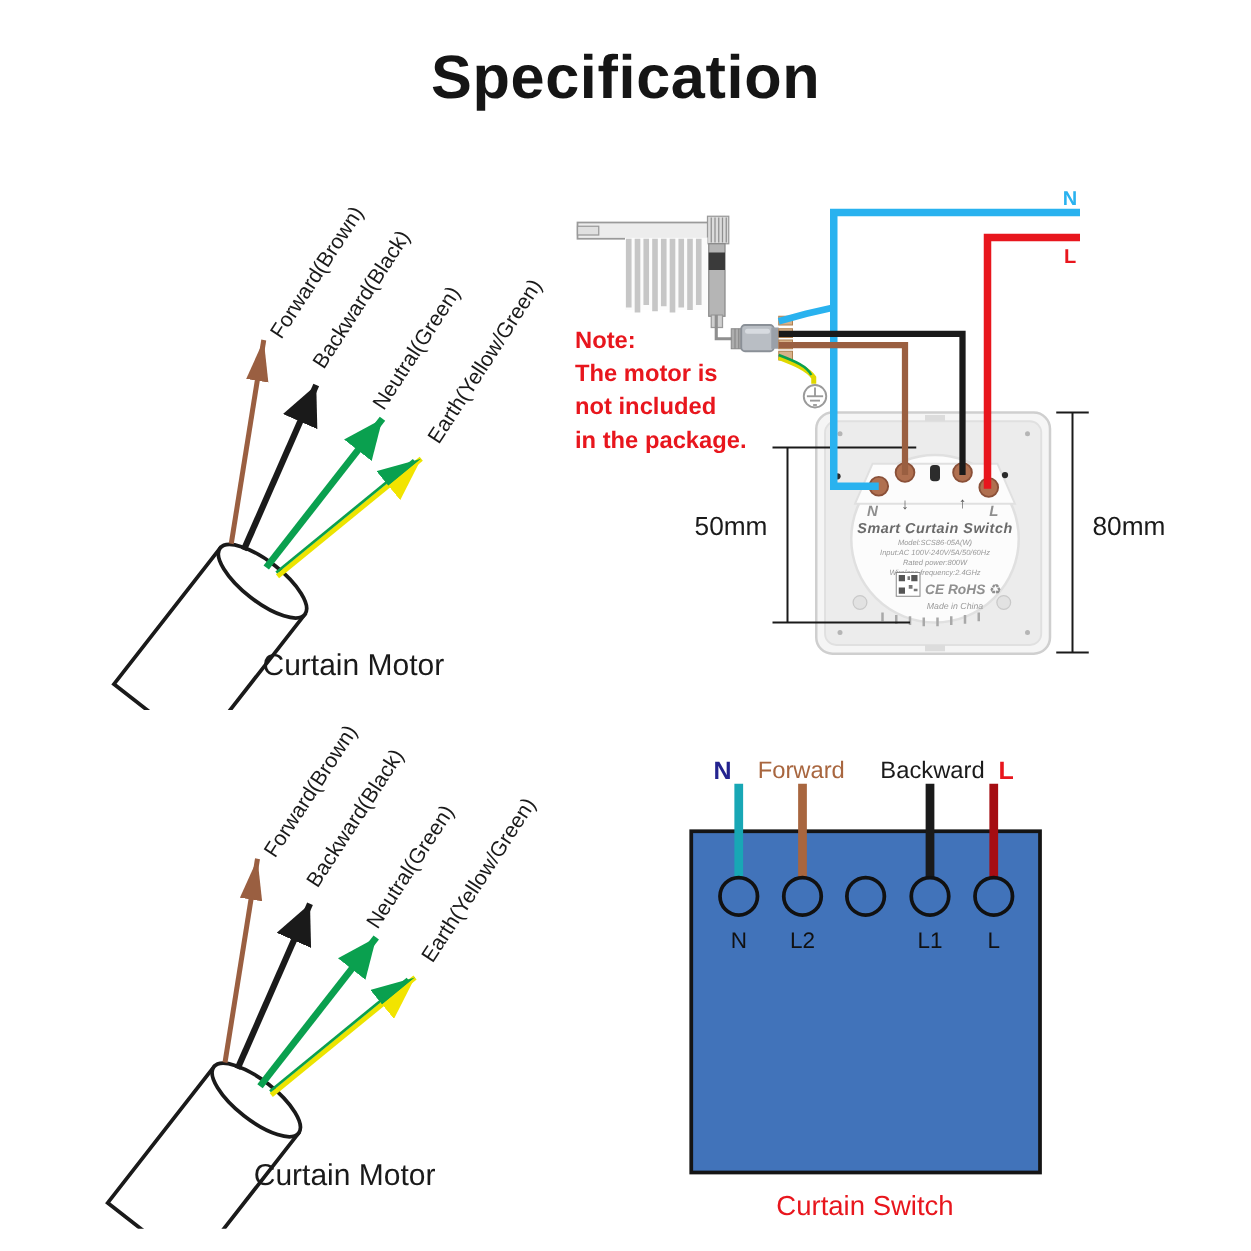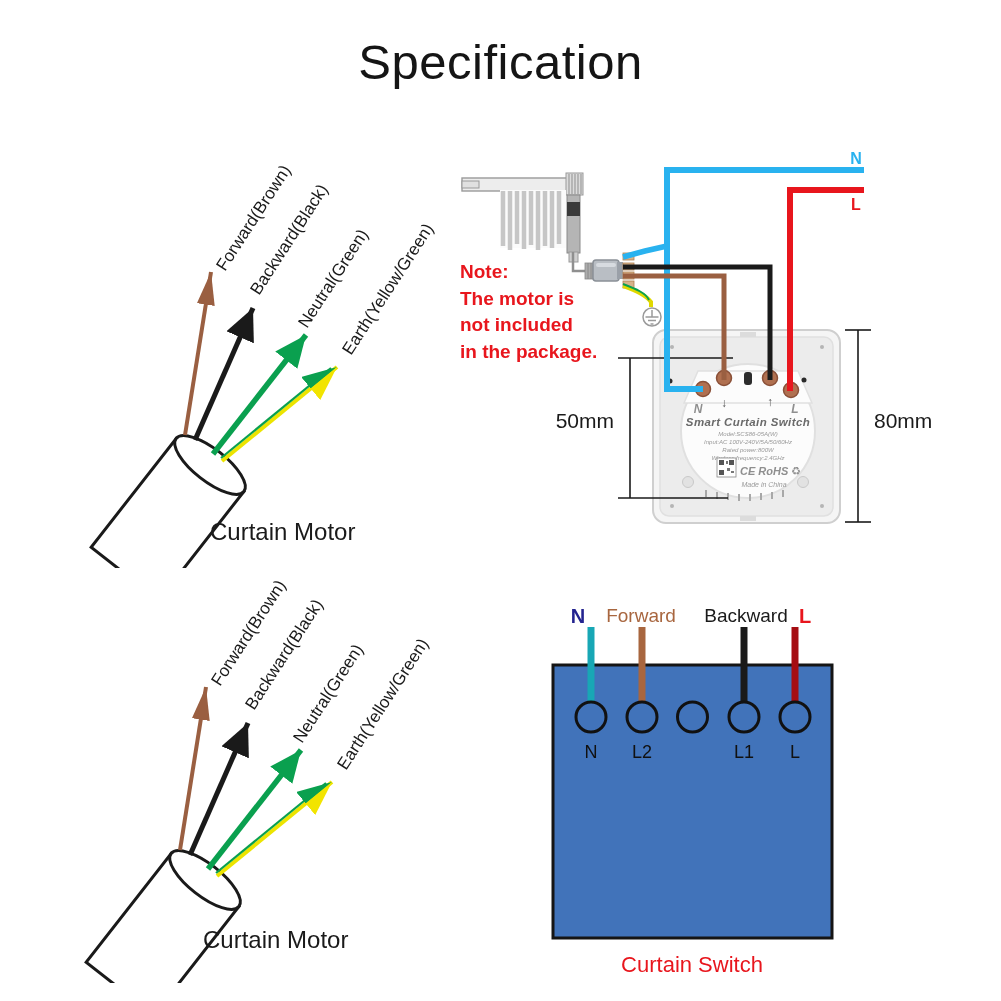--- a/index.html
+++ b/index.html
@@ -3,21 +3,21 @@
 <meta charset="utf-8">
 <style>
   html,body{margin:0;padding:0;}
   body{
     width:1001px;height:1001px;position:relative;background:#ffffff;
     font-family:"Liberation Sans","DejaVu Sans",sans-serif;overflow:hidden;
   }
   .abs{position:absolute;}
   #page-title{
     left:0;right:0;top:34px;text-align:center;
-    font-size:49px;font-weight:normal;color:#151515;letter-spacing:0.5px;
+    font-size:49px;font-weight:bold;color:#151515;letter-spacing:0.5px;
   }
   svg text{font-family:"Liberation Sans","DejaVu Sans",sans-serif;}
   .motor-label{font-size:17px;fill:#1a1a1a;}
   .motor-caption{font-size:24px;fill:#1a1a1a;}
   .note-line{font-size:19px;font-weight:bold;}
   .dim-text{font-size:21px;fill:#1a1a1a;}
   .nl-label{font-size:16px;font-weight:bold;}
   .module-nl{font-size:12px;font-weight:bold;font-style:italic;fill:#8f8f8f;}
   .module-name{font-size:11.5px;font-weight:bold;font-style:italic;fill:#6a6a6a;letter-spacing:0.4px;}
   .module-small{font-size:6px;font-style:italic;fill:#999;}

